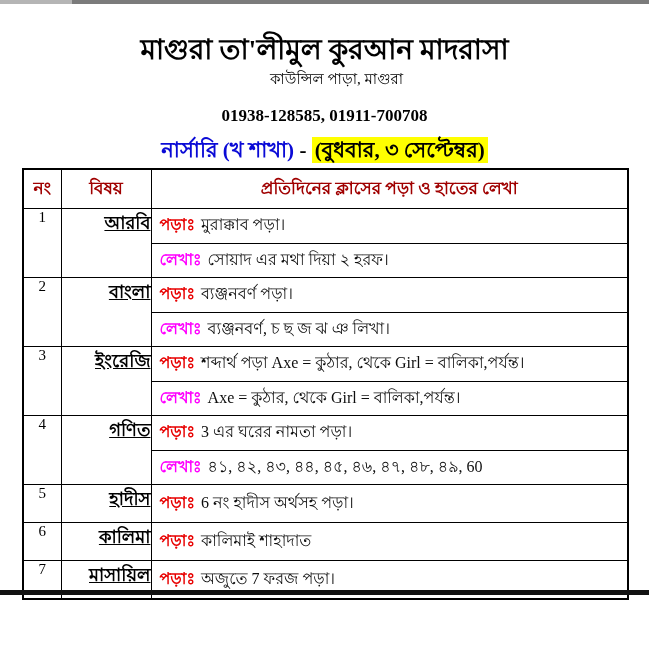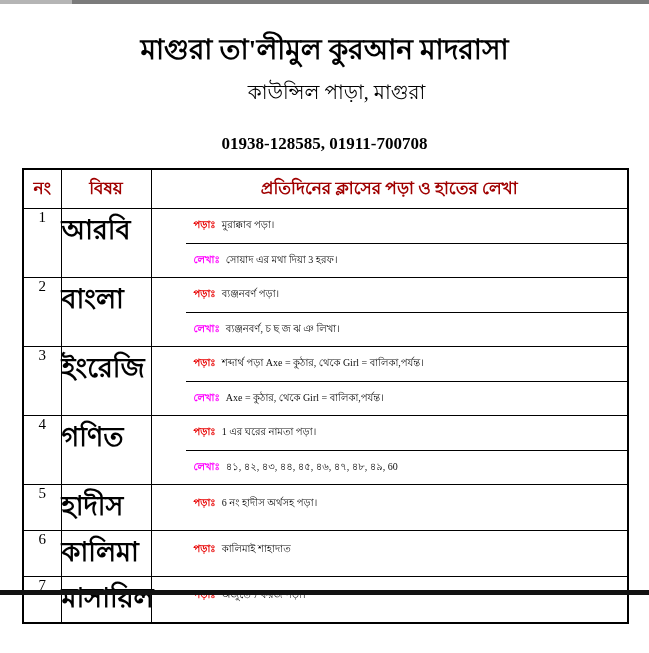--- a/index.html
+++ b/index.html
@@ -33,25 +33,24 @@
     position: absolute;
     top: 32px; left: 0;
     width: 100%;
     text-align: center;
     color: #000000;
   }
   .title {
     font-size: 28px;
     font-weight: bold;
     line-height: 1.25;
-    margin-bottom: 10px;
   }
   .subtitle {
-    font-size: 20px;
-    margin-bottom: 24px;
+    font-size: 15px;
+    margin-bottom: 14px;
     padding-left: 24px;
   }
   .phones {
     font-size: 17px;
     font-weight: bold;
     margin-bottom: 8px;
   }
   .classline {
     font-size: 21px;
     font-weight: bold;
@@ -90,36 +89,36 @@
     vertical-align: middle;
   }
   td.col-no {
     text-align: center;
     vertical-align: top;
     font-size: 15px;
     padding-top: 4px;
     font-family: "Liberation Serif", "DejaVu Serif", serif;
   }
   td.col-subject {
-    text-align: left;
+    text-align: right;
     vertical-align: top;
-    font-size: 27px;
+    font-size: 18px;
     font-weight: bold;
     padding-top: 4px;
+    text-decoration: underline;
   }
   td.col-content { vertical-align: top; }
   .line {
     display: flex;
     align-items: center;
     height: 34px;
     padding-left: 8px;
-    font-size: 10px;
+    font-size: 16px;
     color: #0d0d0d;
     box-sizing: border-box;
-    margin-left: 34px;
   }
   .line.single { height: 37px; }
   .line + .line { border-top: 1.5px solid #000000; text-align: right; }
   .line .label {
     font-weight: bold;
     margin-right: 6px;
     white-space: nowrap;
   }
   .label.pora { color: #e80000; }
   .label.lekha { color: #ff00ff; }
@@ -136,20 +135,23 @@
 
 <div class="page">
 
   <div class="topbar-left"></div>
   <div class="topbar-right"></div>
 
   <div class="header">
     <div class="title">মাগুরা তা'লীমুল কুরআন মাদরাসা</div>
     <div class="subtitle">কাউন্সিল পাড়া, মাগুরা</div>
     <div class="phones">01938-128585, 01911-700708</div>
+    <div class="classline">
+      <span class="class-name">নার্সারি (খ শাখা)</span><span class="dash"> - </span><span class="date-highlight">(বুধবার, ৩ সেপ্টেম্বর)</span>
+    </div>
   </div>
 
   <table class="lesson">
     <colgroup>
       <col class="c-no">
       <col class="c-subject">
       <col class="c-content">
     </colgroup>
     <thead>
       <tr>
@@ -162,21 +164,21 @@
         <tr style="height: 68px;">
     <td class="col-no">1</td>
     <td class="col-subject">আরবি</td>
     <td class="col-content">
             <div class="line">
               <span class="label pora">পড়াঃ</span>
               <span class="text">মুরাক্কাব পড়া।</span>
             </div>
             <div class="line">
               <span class="label lekha">লেখাঃ</span>
-              <span class="text">সোয়াদ এর মথা দিয়া 3 হরফ।</span>
+              <span class="text">সোয়াদ এর মথা দিয়া ২ হরফ।</span>
             </div>
           </td>
   </tr>
         <tr style="height: 68px;">
     <td class="col-no">2</td>
     <td class="col-subject">বাংলা</td>
     <td class="col-content">
             <div class="line">
               <span class="label pora">পড়াঃ</span>
               <span class="text">ব্যঞ্জনবর্ণ পড়া।</span>
@@ -200,21 +202,21 @@
               <span class="text">Axe = কুঠার, থেকে Girl = বালিকা,পর্যন্ত।</span>
             </div>
           </td>
   </tr>
         <tr style="height: 68px;">
     <td class="col-no">4</td>
     <td class="col-subject">গণিত</td>
     <td class="col-content">
             <div class="line">
               <span class="label pora">পড়াঃ</span>
-              <span class="text">1 এর ঘরের নামতা পড়া।</span>
+              <span class="text">3 এর ঘরের নামতা পড়া।</span>
             </div>
             <div class="line">
               <span class="label lekha">লেখাঃ</span>
               <span class="text">৪১, ৪২, ৪৩, ৪৪, ৪৫, ৪৬, ৪৭, ৪৮, ৪৯, 60</span>
             </div>
           </td>
   </tr>
         <tr style="height: 37px;">
     <td class="col-no">5</td>
     <td class="col-subject">হাদীস</td>

